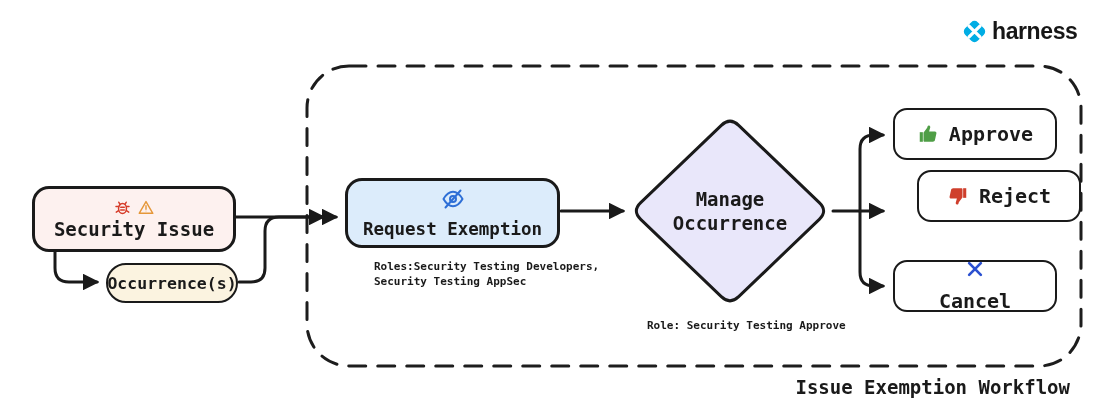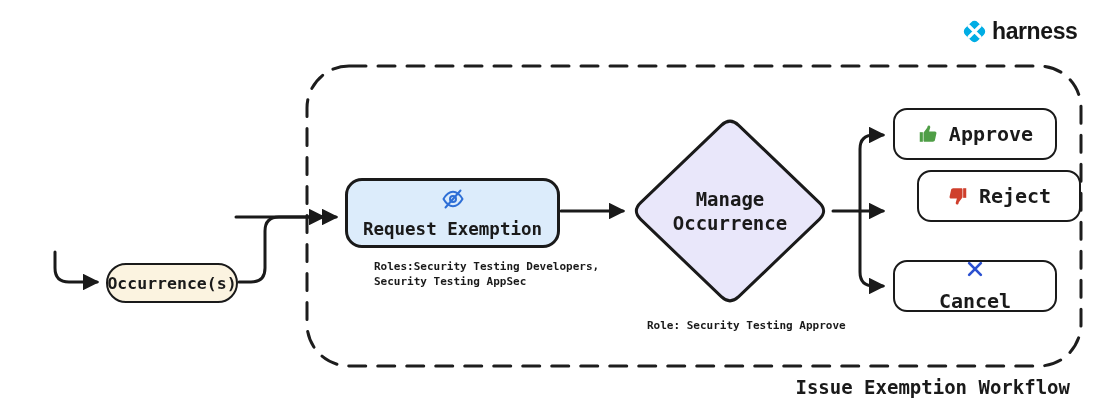--- a/index.html
+++ b/index.html
@@ -79,20 +79,40 @@
   <div class="brand">
     <span class="icon">
       <svg width="29" height="29" viewBox="0 0 32 32">
         <rect x="6.2" y="6.2" width="19.6" height="19.6" rx="5" transform="rotate(45 16 16)" fill="#00ade4"></rect>
         <path d="M10 10 L22 22 M22 10 L10 22" stroke="#ffffff" stroke-width="3.6" stroke-linecap="round"></path>
       </svg>
     </span>
     <span class="brand-name">harness</span>
   </div>
 
+  <div class="node security">
+    <span class="icons">
+      <span class="icon">
+        <svg width="17" height="17" viewBox="0 0 24 24" fill="none" stroke="#d63c2a" stroke-width="2.1" stroke-linecap="round">
+          <ellipse cx="12" cy="13.5" rx="5.6" ry="7"></ellipse>
+          <path d="M8.6 7.6 L6.8 4.6 M15.4 7.6 L17.2 4.6"></path>
+          <path d="M6.4 10.5 H2.8 M6.4 16.5 L3.2 18.5 M17.6 10.5 H21.2 M17.6 16.5 L20.8 18.5"></path>
+          <path d="M9.5 11.5 h5 M9.5 15.5 h5"></path>
+        </svg>
+      </span>
+      <span class="icon">
+        <svg width="18" height="17" viewBox="0 0 24 24" fill="none" stroke="#e59739" stroke-width="2" stroke-linejoin="round">
+          <path d="M12 3.6 L21.6 20.2 H2.4 Z"></path>
+          <path d="M12 9.6 v4.8" stroke-linecap="round"></path>
+          <circle cx="12" cy="17.1" r="0.7" fill="#e59739" stroke="none"></circle>
+        </svg>
+      </span>
+    </span>
+    <span class="lbl">Security Issue</span>
+  </div>
 
   <div class="node occurrence">
     <span class="lbl">Occurrence(s)</span>
   </div>
 
   <div class="node request">
     <span class="icon">
       <svg width="24" height="24" viewBox="0 0 24 24" fill="none" stroke="#2e6fd6" stroke-width="2" stroke-linecap="round">
         <path d="M2.5 12 C5.5 6.8 9 4.8 12 4.8 C15 4.8 18.5 6.8 21.5 12 C18.5 17.2 15 19.2 12 19.2 C9 19.2 5.5 17.2 2.5 12 Z" stroke-linejoin="round"></path>
         <circle cx="12" cy="12" r="3"></circle>

